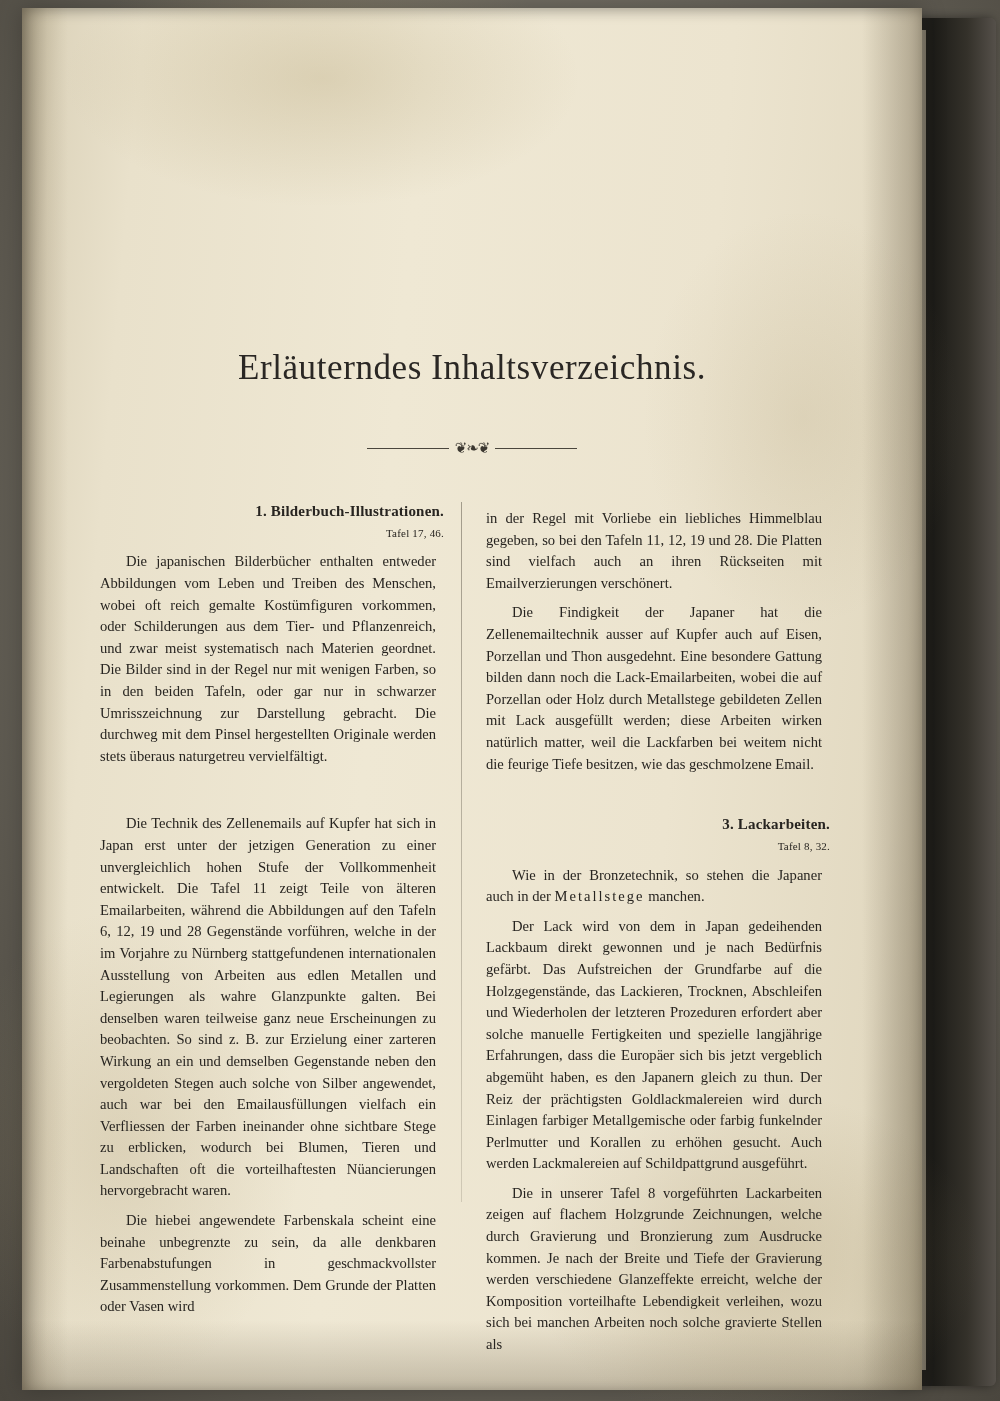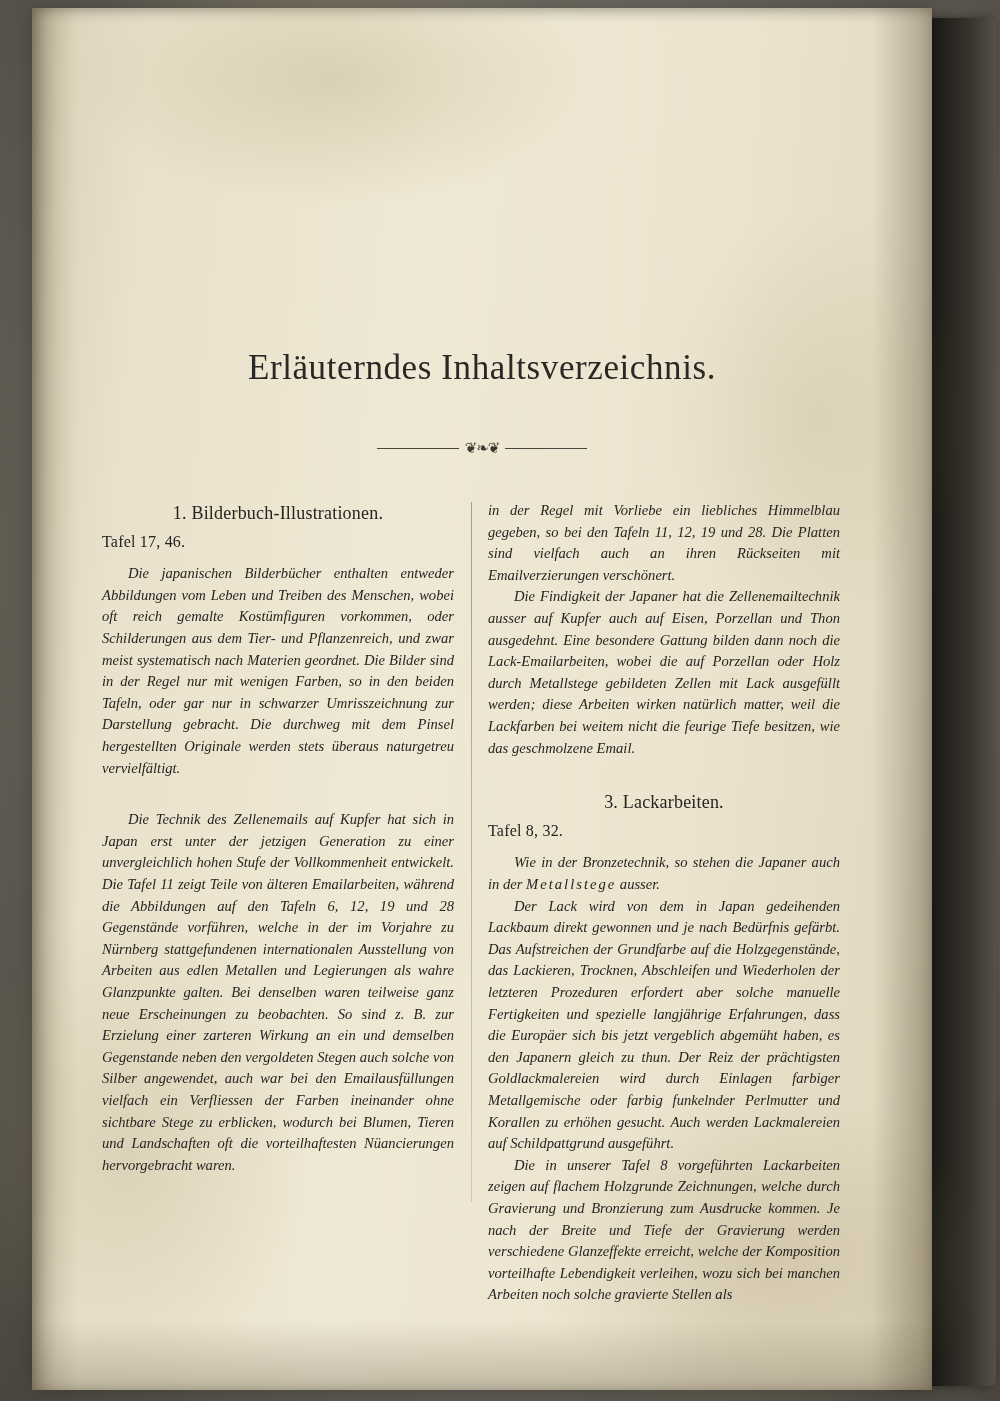--- a/index.html
+++ b/index.html
@@ -43,21 +43,21 @@
     width: 24px;
     height: 1340px;
     background: linear-gradient(90deg, #d9d2bf 0%, #b9b09a 60%, #8a8271 100%);
     opacity: .85;
   }
 
   
   .page-paper {
     position: absolute;
     top: 8px;
-    left: 32px;
+    left: 22px;
     width: 900px;
     height: 1382px;
     background:
       linear-gradient(95deg, #cfc6ac 0%, #ded5bd 4%, #e9e1cb 12%, #efe8d4 40%, #ece4cf 70%, #e2d9c1 92%, #cdc4aa 100%);
     box-shadow: 2px 2px 14px rgba(0,0,0,.35) inset, 0 0 22px rgba(0,0,0,.25);
   }
   
   .stain {
     position: absolute;
     border-radius: 50%;
@@ -138,35 +138,34 @@
   .col-divider {
     position: absolute;
     top: 2px;
     left: 369px;
     width: 1px;
     height: 700px;
     background: linear-gradient(180deg, rgba(70,64,52,.45), rgba(70,64,52,.18));
   }
   h2.section-title {
     margin: 0 0 3px 0;
-    text-align: center;
-    font-weight: 400;
-    font-size: 18px;
+    text-align: right;
+    font-weight: 700;
+    font-size: 15px;
     letter-spacing: .2px;
   }
   .plates {
     margin: 0 0 10px 0;
-    text-align: left;
-    font-size: 16px;
+    text-align: right;
+    font-size: 11px;
     letter-spacing: .2px;
   }
   p.para {
-    margin: 0;
+    margin: 8px;
     text-indent: 26px;
-    font-style: italic;
   }
   .spacer-sec { height: 30px; }
   .sp { letter-spacing: 2px; }
 </style>
 </head>
 <body>
 
 <div id="page">
   <div class="backdrop"></div>
 
@@ -197,32 +196,33 @@
 
         <div class="col">
 
           <h2 class="section-title">1. Bilderbuch-Illustrationen.</h2>
           <div class="plates">Tafel 17, 46.</div>
           <p class="para">Die japanischen Bilderbücher enthalten entweder Abbildungen vom Leben und Treiben des Menschen, wobei oft reich gemalte Kostümfiguren vorkommen, oder Schilderungen aus dem Tier- und Pflanzenreich, und zwar meist systematisch nach Materien geordnet. Die Bilder sind in der Regel nur mit wenigen Farben, so in den beiden Tafeln, oder gar nur in schwarzer Umrisszeichnung zur Darstellung gebracht. Die durchweg mit dem Pinsel hergestellten Originale werden stets überaus naturgetreu vervielfältigt.</p>
 
           <div class="spacer-sec"></div>
 
           <p class="para">Die Technik des Zellenemails auf Kupfer hat sich in Japan erst unter der jetzigen Generation zu einer unvergleichlich hohen Stufe der Vollkommenheit entwickelt. Die Tafel 11 zeigt Teile von älteren Emailarbeiten, während die Abbildungen auf den Tafeln 6, 12, 19 und 28 Gegenstände vorführen, welche in der im Vorjahre zu Nürnberg stattgefundenen internationalen Ausstellung von Arbeiten aus edlen Metallen und Legierungen als wahre Glanzpunkte galten. Bei denselben waren teilweise ganz neue Erscheinungen zu beobachten. So sind z. B. zur Erzielung einer zarteren Wirkung an ein und demselben Gegenstande neben den vergoldeten Stegen auch solche von Silber angewendet, auch war bei den Emailausfüllungen vielfach ein Verfliessen der Farben ineinander ohne sichtbare Stege zu erblicken, wodurch bei Blumen, Tieren und Landschaften oft die vorteilhaftesten Nüancierungen hervorgebracht waren.</p>
+          <p class="para">Die hiebei angewendete Farbenskala scheint eine beinahe unbegrenzte zu sein, da alle denkbaren Farbenabstufungen in geschmackvollster Zusammenstellung vorkommen. Dem Grunde der Platten oder Vasen wird</p>
         </div>
 
         <div class="col">
           <p class="para" style="text-indent:0">in der Regel mit Vorliebe ein liebliches Himmelblau gegeben, so bei den Tafeln 11, 12, 19 und 28. Die Platten sind vielfach auch an ihren Rückseiten mit Emailverzierungen verschönert.</p>
           <p class="para">Die Findigkeit der Japaner hat die Zellenemailtechnik ausser auf Kupfer auch auf Eisen, Porzellan und Thon ausgedehnt. Eine besondere Gattung bilden dann noch die Lack-Emailarbeiten, wobei die auf Porzellan oder Holz durch Metallstege gebildeten Zellen mit Lack ausgefüllt werden; diese Arbeiten wirken natürlich matter, weil die Lackfarben bei weitem nicht die feurige Tiefe besitzen, wie das geschmolzene Email.</p>
 
           <div class="spacer-sec"></div>
 
           <h2 class="section-title">3. Lackarbeiten.</h2>
           <div class="plates">Tafel 8, 32.</div>
 
-          <p class="para"><span>Wie in der Bronzetechnik, so stehen die Japaner auch in der </span><span class="sp">Metallstege</span><span> ausser.</span></p>
+          <p class="para"><span>Wie in der Bronzetechnik, so stehen die Japaner auch in der </span><span class="sp">Metallstege</span><span> manchen.</span></p>
 
           <p class="para">Der Lack wird von dem in Japan gedeihenden Lackbaum direkt gewonnen und je nach Bedürfnis gefärbt. Das Aufstreichen der Grundfarbe auf die Holzgegenstände, das Lackieren, Trocknen, Abschleifen und Wiederholen der letzteren Prozeduren erfordert aber solche manuelle Fertigkeiten und spezielle langjährige Erfahrungen, dass die Europäer sich bis jetzt vergeblich abgemüht haben, es den Japanern gleich zu thun. Der Reiz der prächtigsten Goldlackmalereien wird durch Einlagen farbiger Metallgemische oder farbig funkelnder Perlmutter und Korallen zu erhöhen gesucht. Auch werden Lackmalereien auf Schildpattgrund ausgeführt.</p>
           <p class="para">Die in unserer Tafel 8 vorgeführten Lackarbeiten zeigen auf flachem Holzgrunde Zeichnungen, welche durch Gravierung und Bronzierung zum Ausdrucke kommen. Je nach der Breite und Tiefe der Gravierung werden verschiedene Glanzeffekte erreicht, welche der Komposition vorteilhafte Lebendigkeit verleihen, wozu sich bei manchen Arbeiten noch solche gravierte Stellen als</p>
         </div>
       </div>
 
     </div>
   </div>
 </div>
 

